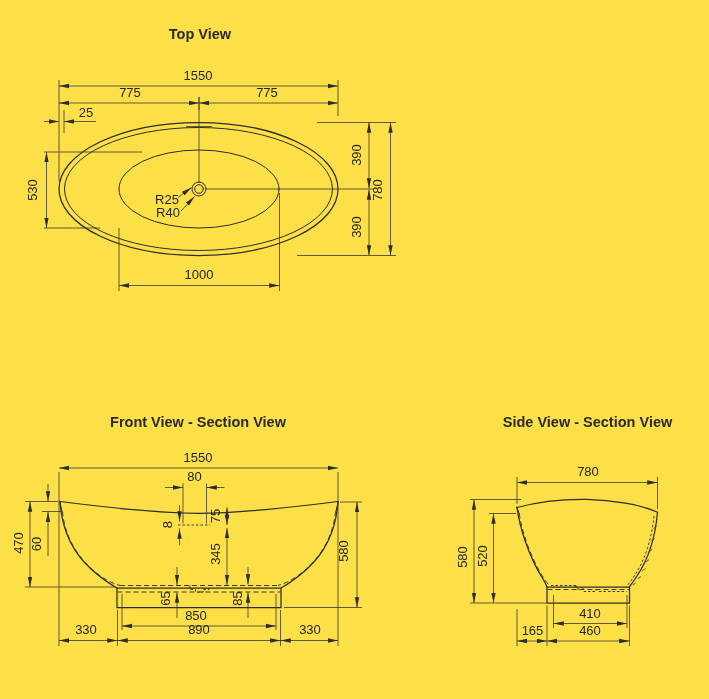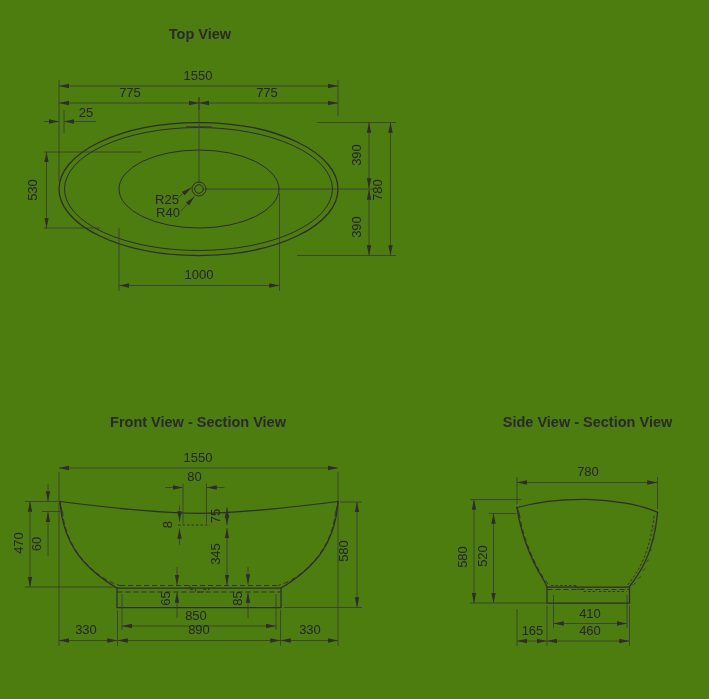--- a/index.html
+++ b/index.html
@@ -1,16 +1,16 @@
 <!DOCTYPE html>
 <html><head>
 <meta charset="utf-8">
 <style>
   html,body{margin:0;padding:0;background:#ffffff;}
-  .stage{position:relative;width:709px;height:699px;background:#4d7c0f;overflow:hidden;}
+  .stage{position:relative;width:709px;height:699px;background:#fde047;overflow:hidden;}
   svg{display:block;}
   svg text{font-family:"Liberation Sans",sans-serif;fill:#262626;}
   .ttl{font-size:14.5px;font-weight:600;text-anchor:middle;fill:#2a2a2a;}
   .dt{font-size:13px;text-anchor:middle;fill:#262626;}
   .o{stroke:#2d2d2d;stroke-width:1.25;fill:none;stroke-linecap:round;}
   .t{stroke:#2d2d2d;stroke-width:1;fill:none;stroke-linecap:round;}
   .d{stroke:#2d2d2d;stroke-width:0.9;fill:none;stroke-dasharray:5,3;}
   .d2{stroke:#2d2d2d;stroke-width:0.9;fill:none;stroke-dasharray:2.5,2;}
   .x{stroke:#383838;stroke-width:0.8;fill:none;}
   .m{stroke:#383838;stroke-width:0.8;fill:none;}

